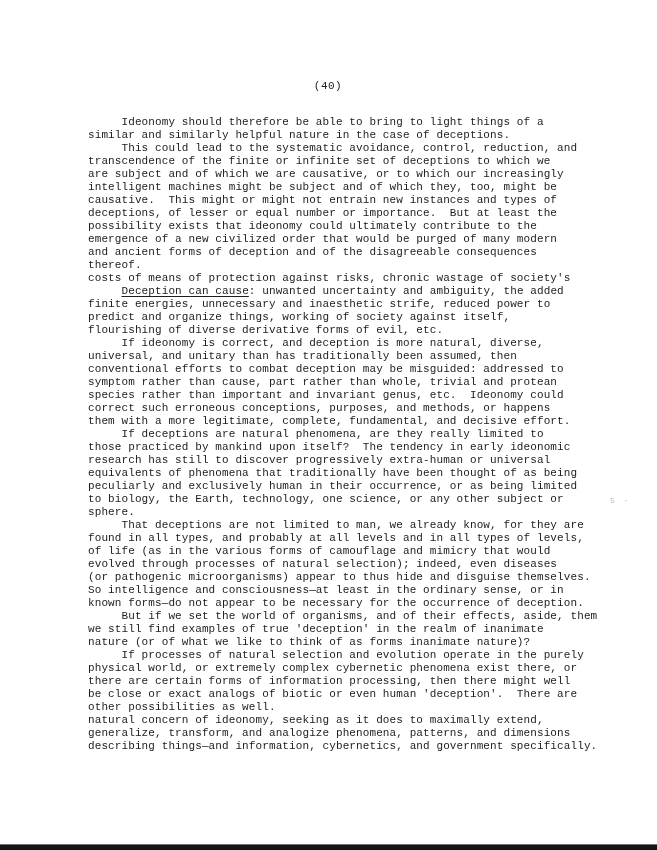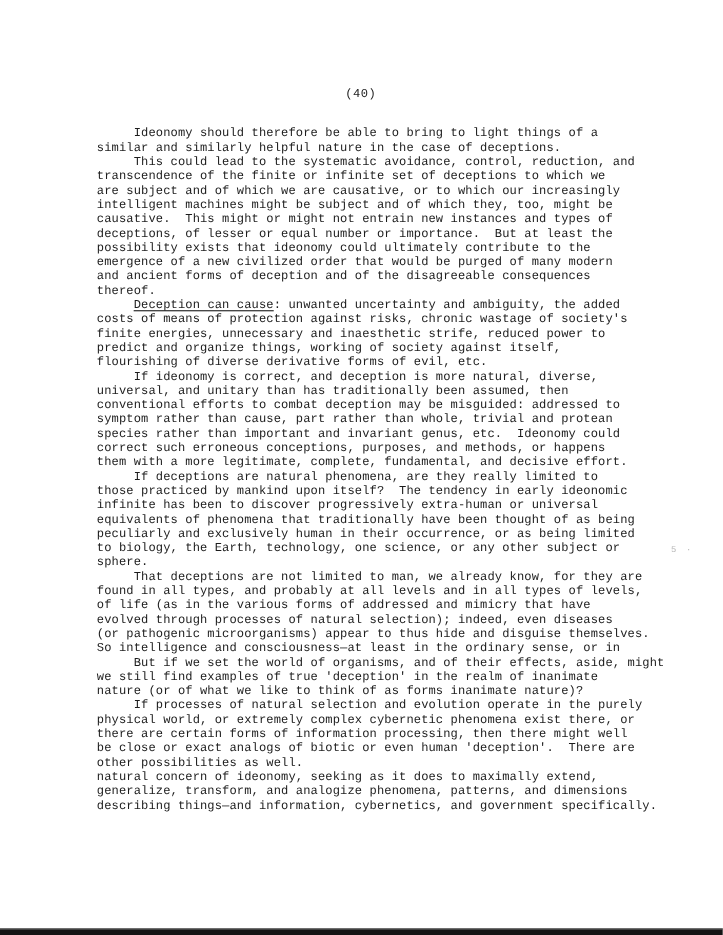--- a/index.html
+++ b/index.html
@@ -75,46 +75,47 @@
       <div class="line">     This could lead to the systematic avoidance, control, reduction, and</div>
       <div class="line">transcendence of the finite or infinite set of deceptions to which we</div>
       <div class="line">are subject and of which we are causative, or to which our increasingly</div>
       <div class="line">intelligent machines might be subject and of which they, too, might be</div>
       <div class="line">causative.  This might or might not entrain new instances and types of</div>
       <div class="line">deceptions, of lesser or equal number or importance.  But at least the</div>
       <div class="line">possibility exists that ideonomy could ultimately contribute to the</div>
       <div class="line">emergence of a new civilized order that would be purged of many modern</div>
       <div class="line">and ancient forms of deception and of the disagreeable consequences</div>
       <div class="line">thereof.</div>
+      <div class="line">costs of means of protection against risks, chronic wastage of society's</div>
       <div class="line"><span>     </span><span class="underline">Deception can cause</span><span>: unwanted uncertainty and ambiguity, the added</span></div>
-      <div class="line">costs of means of protection against risks, chronic wastage of society's</div>
       <div class="line">finite energies, unnecessary and inaesthetic strife, reduced power to</div>
       <div class="line">predict and organize things, working of society against itself,</div>
       <div class="line">flourishing of diverse derivative forms of evil, etc.</div>
       <div class="line">     If ideonomy is correct, and deception is more natural, diverse,</div>
       <div class="line">universal, and unitary than has traditionally been assumed, then</div>
       <div class="line">conventional efforts to combat deception may be misguided: addressed to</div>
       <div class="line">symptom rather than cause, part rather than whole, trivial and protean</div>
       <div class="line">species rather than important and invariant genus, etc.  Ideonomy could</div>
       <div class="line">correct such erroneous conceptions, purposes, and methods, or happens</div>
       <div class="line">them with a more legitimate, complete, fundamental, and decisive effort.</div>
       <div class="line">     If deceptions are natural phenomena, are they really limited to</div>
       <div class="line">those practiced by mankind upon itself?  The tendency in early ideonomic</div>
-      <div class="line">infinite has been to discover progressively extra-human or universal</div>
+      <div class="line">research has still to discover progressively extra-human or universal</div>
       <div class="line">equivalents of phenomena that traditionally have been thought of as being</div>
       <div class="line">peculiarly and exclusively human in their occurrence, or as being limited</div>
       <div class="line">to biology, the Earth, technology, one science, or any other subject or</div>
       <div class="line">sphere.</div>
       <div class="line">     That deceptions are not limited to man, we already know, for they are</div>
       <div class="line">found in all types, and probably at all levels and in all types of levels,</div>
-      <div class="line">of life (as in the various forms of addressed and mimicry that have</div>
+      <div class="line">of life (as in the various forms of camouflage and mimicry that would</div>
       <div class="line">evolved through processes of natural selection); indeed, even diseases</div>
       <div class="line">(or pathogenic microorganisms) appear to thus hide and disguise themselves.</div>
       <div class="line">So intelligence and consciousness—at least in the ordinary sense, or in</div>
-      <div class="line">     But if we set the world of organisms, and of their effects, aside, might</div>
+      <div class="line">known forms—do not appear to be necessary for the occurrence of deception.</div>
+      <div class="line">     But if we set the world of organisms, and of their effects, aside, them</div>
       <div class="line">we still find examples of true 'deception' in the realm of inanimate</div>
       <div class="line">nature (or of what we like to think of as forms inanimate nature)?</div>
       <div class="line">     If processes of natural selection and evolution operate in the purely</div>
       <div class="line">physical world, or extremely complex cybernetic phenomena exist there, or</div>
       <div class="line">there are certain forms of information processing, then there might well</div>
       <div class="line">be close or exact analogs of biotic or even human 'deception'.  There are</div>
       <div class="line">other possibilities as well.</div>
       <div class="line">natural concern of ideonomy, seeking as it does to maximally extend,</div>
       <div class="line">generalize, transform, and analogize phenomena, patterns, and dimensions</div>
       <div class="line">describing things—and information, cybernetics, and government specifically.</div>

